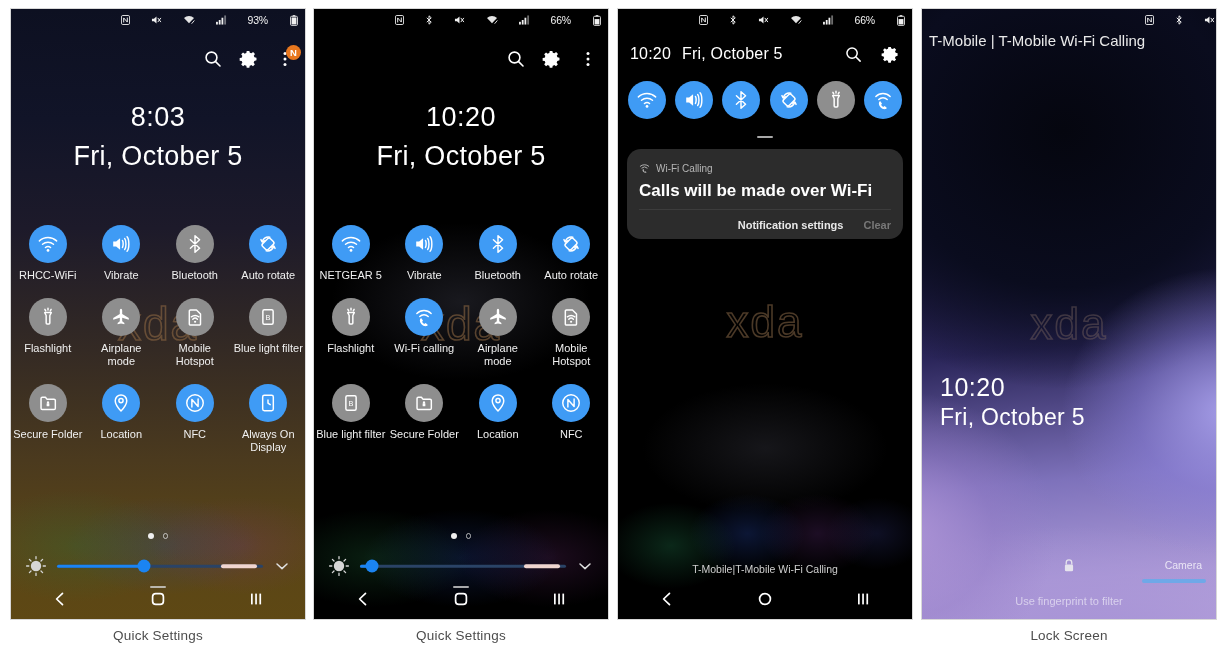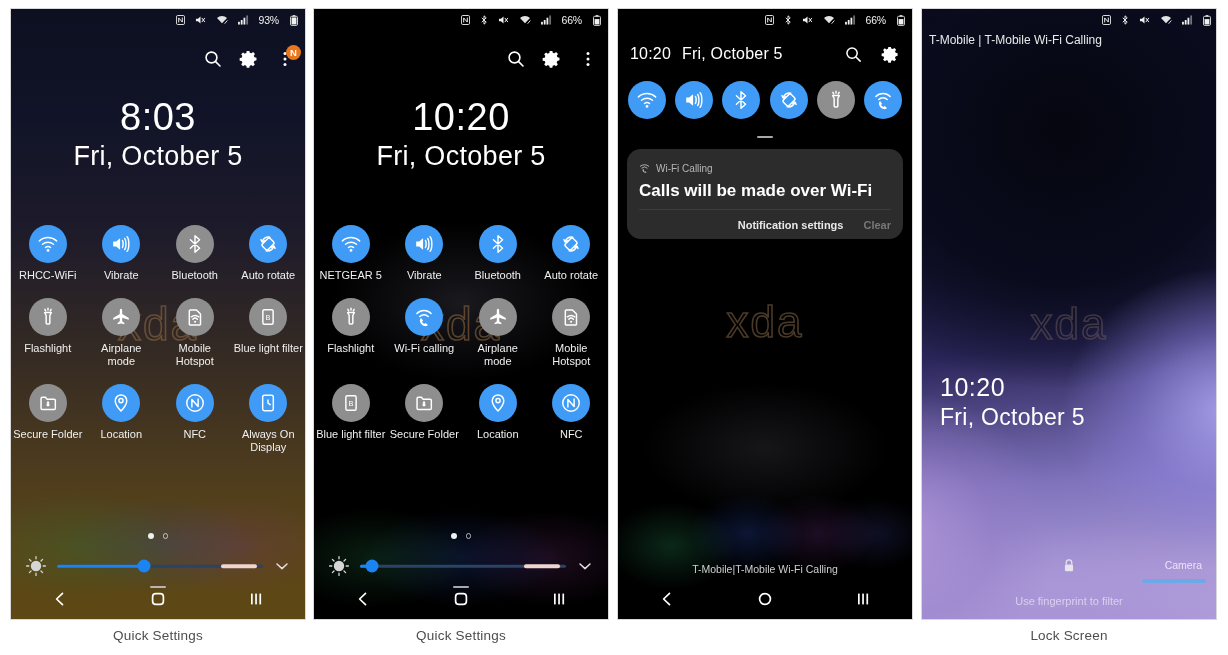--- a/index.html
+++ b/index.html
@@ -80,22 +80,22 @@
   #xda-2 { top: 288px; }
   #xda-3 { top: 288px; font-size: 44px; -webkit-text-stroke-color: rgba(125,95,65,.6); }
   #xda-4 { top: 290px; font-size: 44px; -webkit-text-stroke-color: rgba(120,100,95,.45); }
 
   
   .statusbar {
     position: absolute; top: 0; left: 0; right: 0; height: 22px;
     display: flex; align-items: center; padding: 0 7px;
     font-size: 10.5px; color: #f2f2f2; z-index: 5;
   }
-  .sb-left { flex: 1; font-size: 12px; color:#e9e9e9; white-space: nowrap; margin-top: 40px; }
-  .sb-icons { display: flex; align-items: center; gap: 10px; }
+  .sb-left { flex: 1; font-size: 15px; color:#e9e9e9; white-space: nowrap; margin-top: 40px; }
+  .sb-icons { display: flex; align-items: center; gap: 21px; }
   .sb-icons svg { display: block; }
   .sb-batt-txt { font-size: 10.5px; letter-spacing: -.2px; margin-right: 1px; }
 
   
   .hdr-actions {
     position: absolute; right: 10px; display: flex; align-items: center;
     gap: 16px; z-index: 6;
   }
   .hdr-actions .ico { width: 20px; height: 20px; position: relative; cursor: pointer; }
   .badge-n {
@@ -103,21 +103,21 @@
     width: 15px; height: 15px; border-radius: 50%;
     background: #e8771e; color: #fff; font-size: 9.5px; font-weight: 700;
     display: flex; align-items: center; justify-content: center;
   }
 
   
   .bigclock {
     position: absolute; left: 0; right: 0; text-align: center;
     color: #ffffff; font-weight: 300; z-index: 4;
   }
-  .bigclock .time { font-size: 38px; line-height: 44px; letter-spacing: .5px; }
+  .bigclock .time { font-size: 27px; line-height: 44px; letter-spacing: .5px; }
   .bigclock .date { font-size: 27px; line-height: 34px; letter-spacing: .3px; }
 
   
   .tilegrid {
     position: absolute; left: 0; right: 0; z-index: 4;
     display: grid; grid-template-columns: repeat(4, 1fr);
     row-gap: 16px;
   }
   .tile { display: flex; flex-direction: column; align-items: center; cursor: pointer; }
   .tile-ico {

